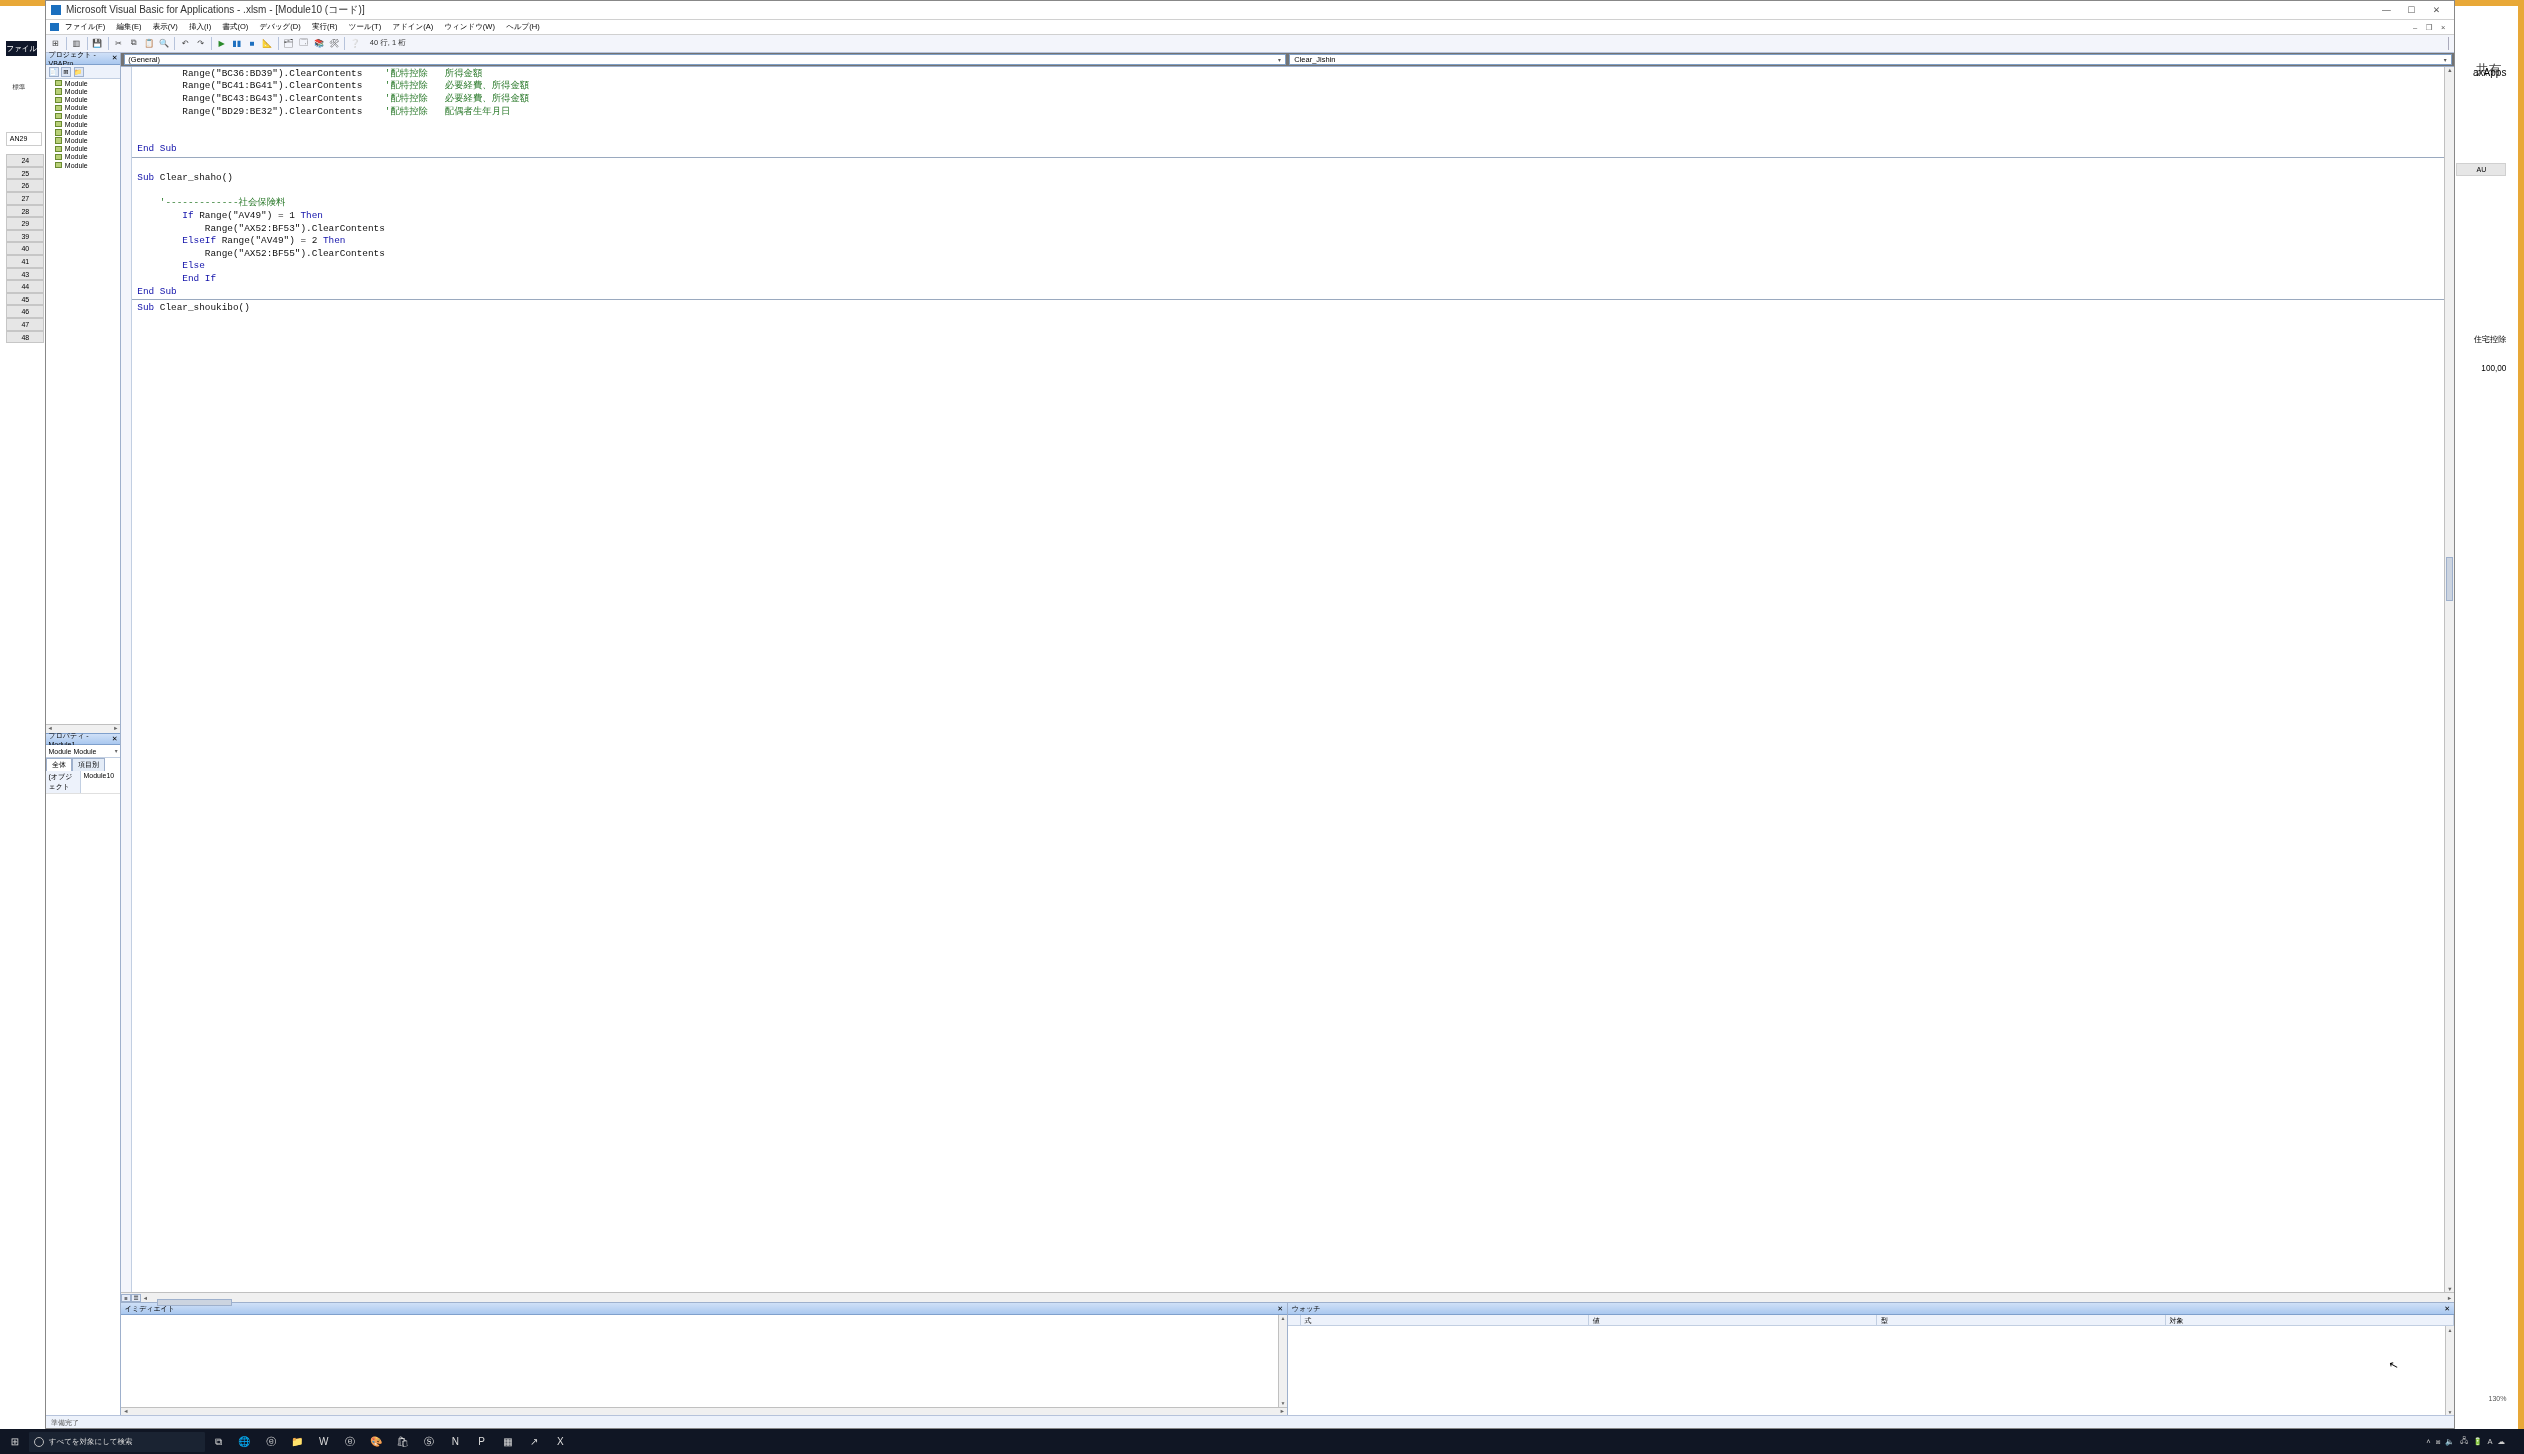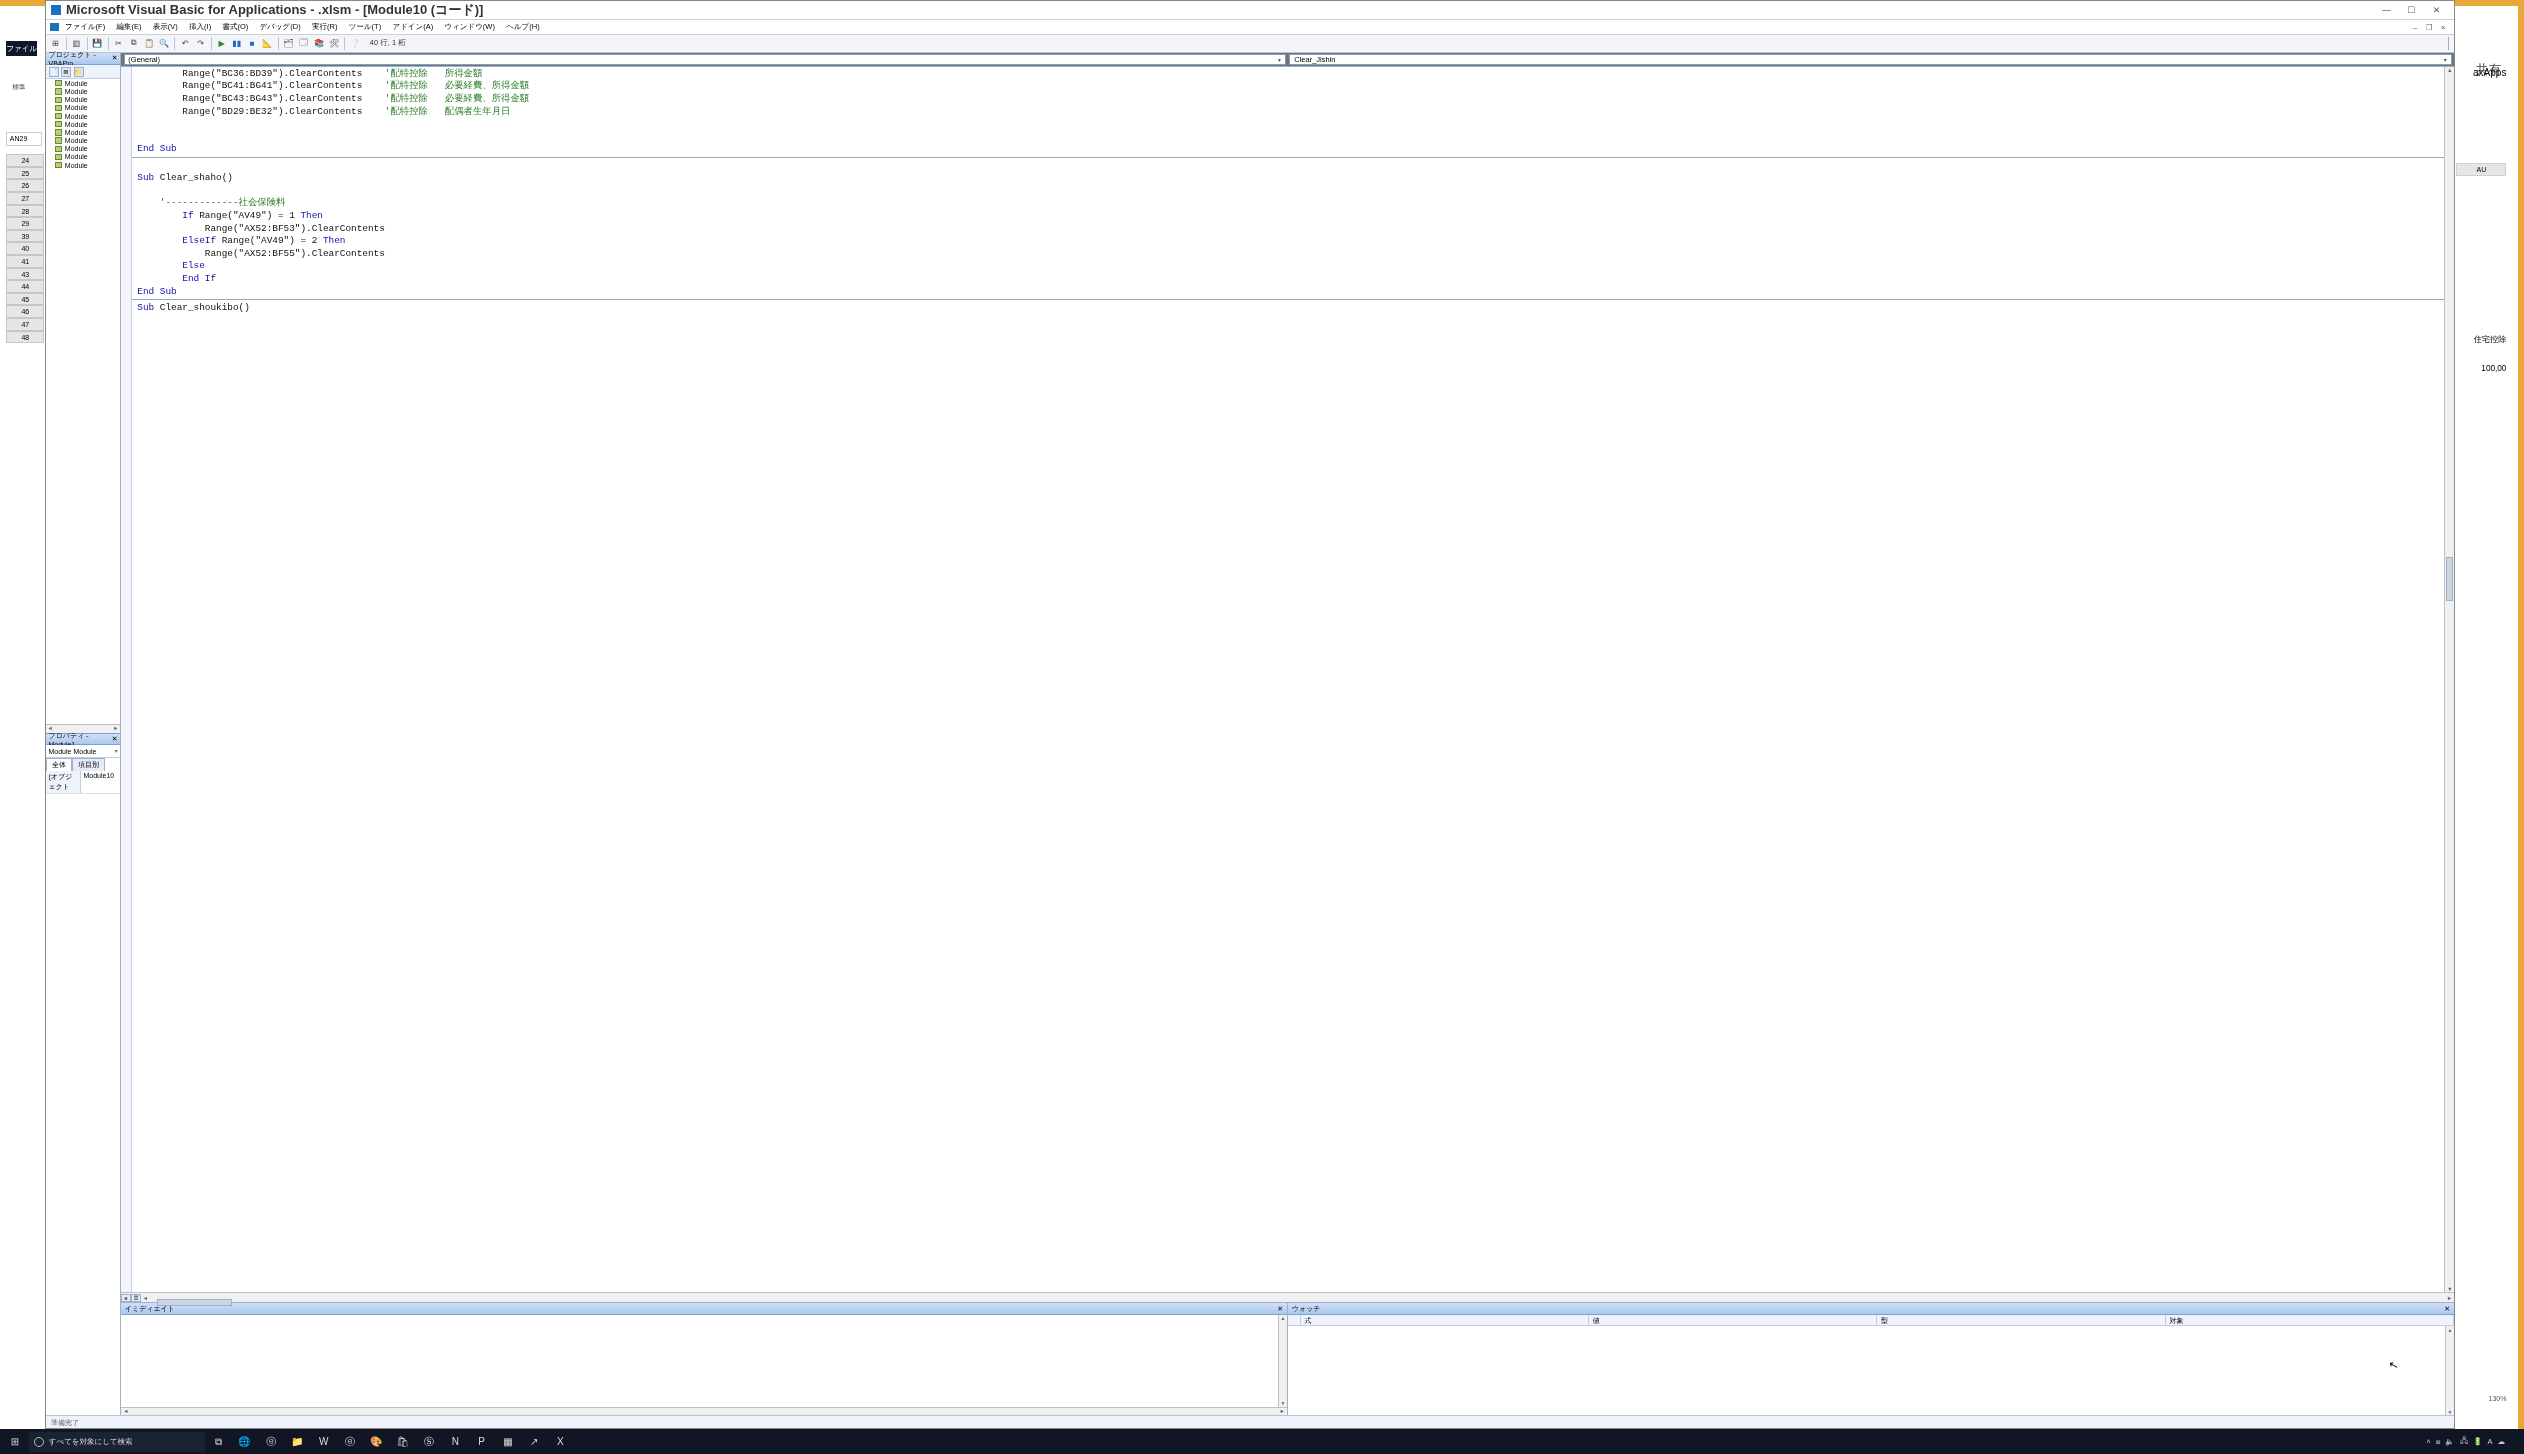--- a/index.html
+++ b/index.html
@@ -19,21 +19,21 @@
 .excel-right .axapps { position: absolute; top: 30px; right: 5px; font-size: 10px; }
 .excel-right .col-au { position: absolute; top: 126px; right: 5px; width: 50px; height: 12.6px; border: 0.6px solid #d0d0d0; background: #e6e6e6; text-align: center; line-height: 12.6px; font-size: 7px; }
 .excel-right .val1 { position: absolute; top: 297px; right: 5px; font-size: 8.2px; }
 .excel-right .val2 { position: absolute; top: 327px; right: 5px; font-size: 8.2px; }
 .excel-right .zoom { position: absolute; bottom: 2.5px; right: 5px; font-size: 7px; color: #555; }
 
 
 .vbe { position: absolute; left: 45px; top: 0; right: 69px; bottom: 25px; background: #fff; border: 0.6px solid #888; display: flex; flex-direction: column; }
 .titlebar { height: 19px; background: #fff; display: flex; align-items: center; padding: 0 5px; gap: 5px; border-bottom: 0.6px solid #d0d0d0; color: #333; }
 .titlebar .tb-icon { width: 10px; height: 10px; background: #1a6fbf; }
-.titlebar .title-text { flex: 1; font-size: 13px; font-weight: bold; }
+.titlebar .title-text { flex: 1; font-size: 10px; }
 .winctrls { display: flex; gap: 0; }
 .winctrls span { width: 25px; height: 15px; text-align: center; line-height: 15px; font-size: 8.8px; color: #555; }
 
 .menubar { height: 15px; display: flex; align-items: center; padding: 0 3.8px; gap: 1.3px; background: #fff; border-bottom: 0.6px solid #d0d0d0; }
 .menubar .mi { padding: 16px 5px; font-size: 7.5px; }
 .menubar .spacer { flex: 1; }
 .menubar .mdi { display: flex; gap: 0; }
 .menubar .mdi span { width: 14px; text-align: center; font-size: 7.5px; color: #555; }
 
 .toolbar { height: 17.6px; display: flex; align-items: center; padding: 0 2.5px; gap: 1.3px; background: #f3f5fb; border-bottom: 0.6px solid #b6c3db; }

